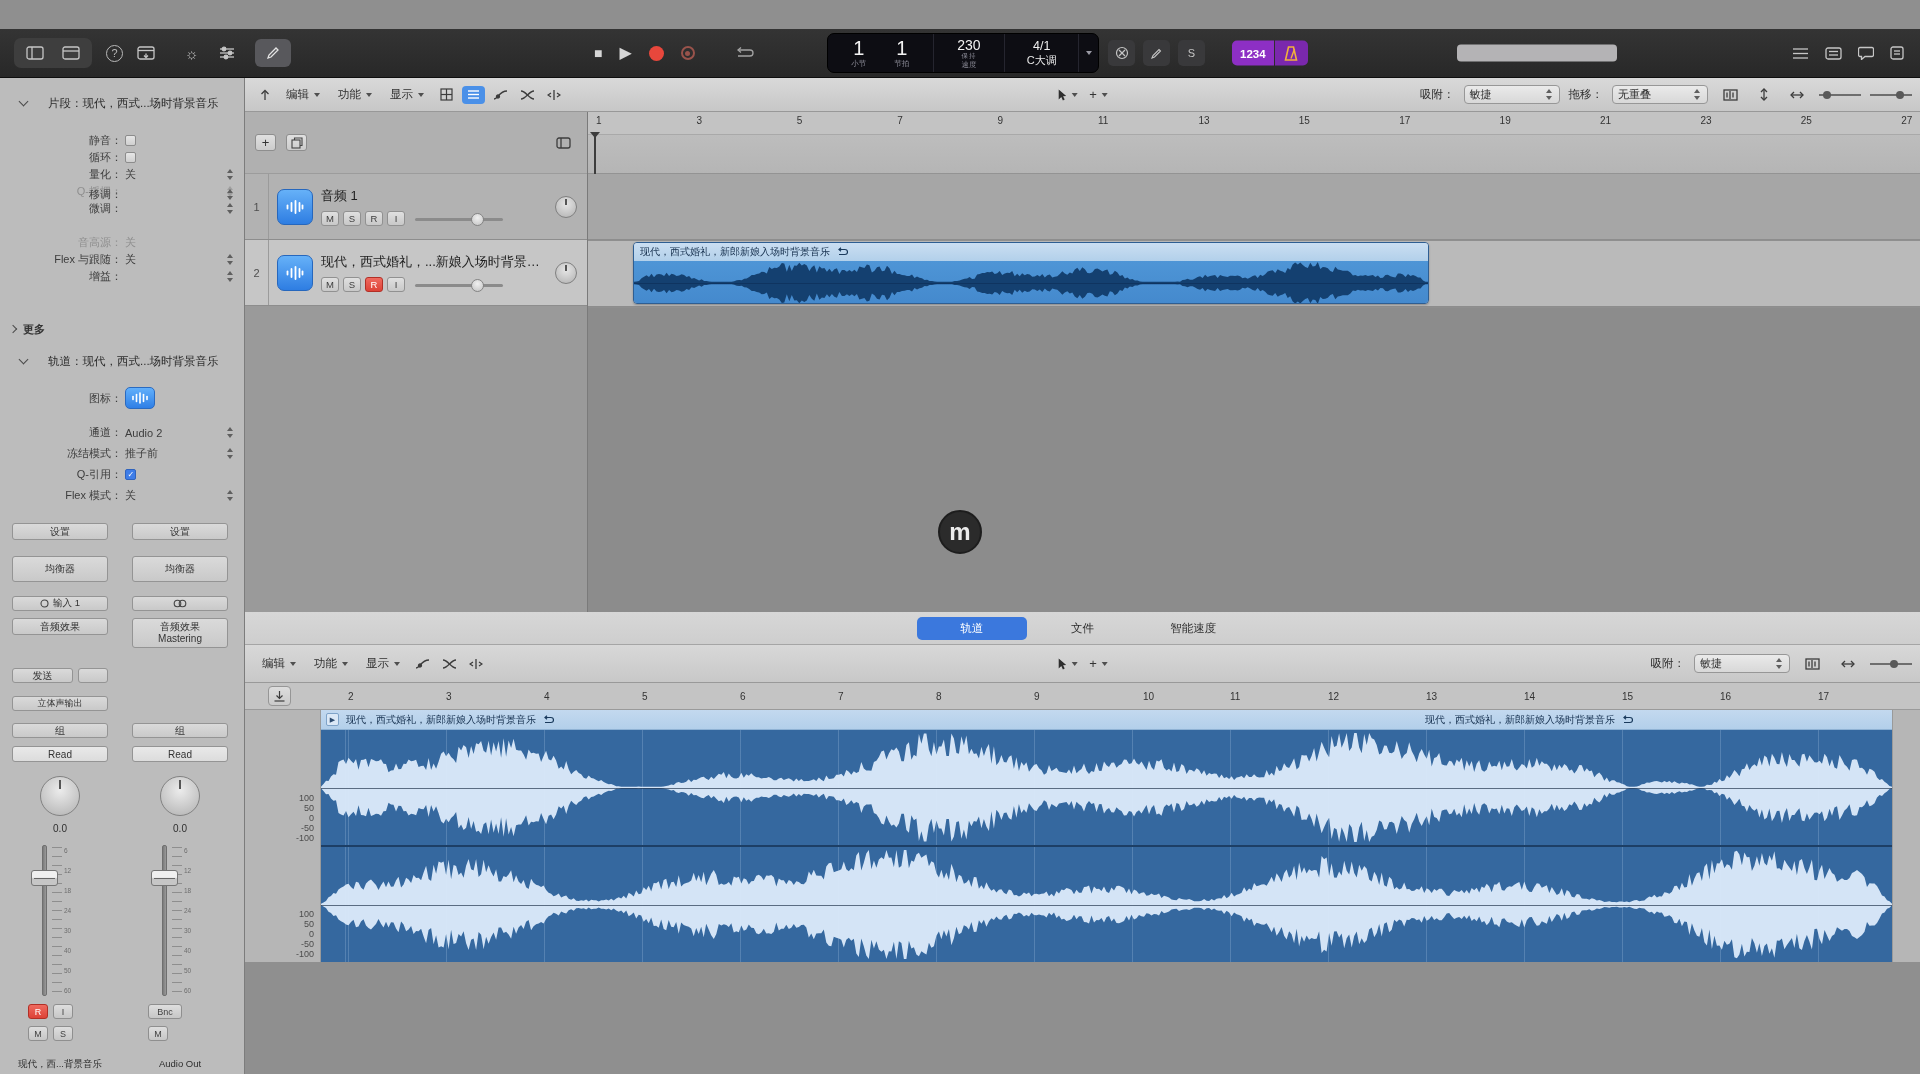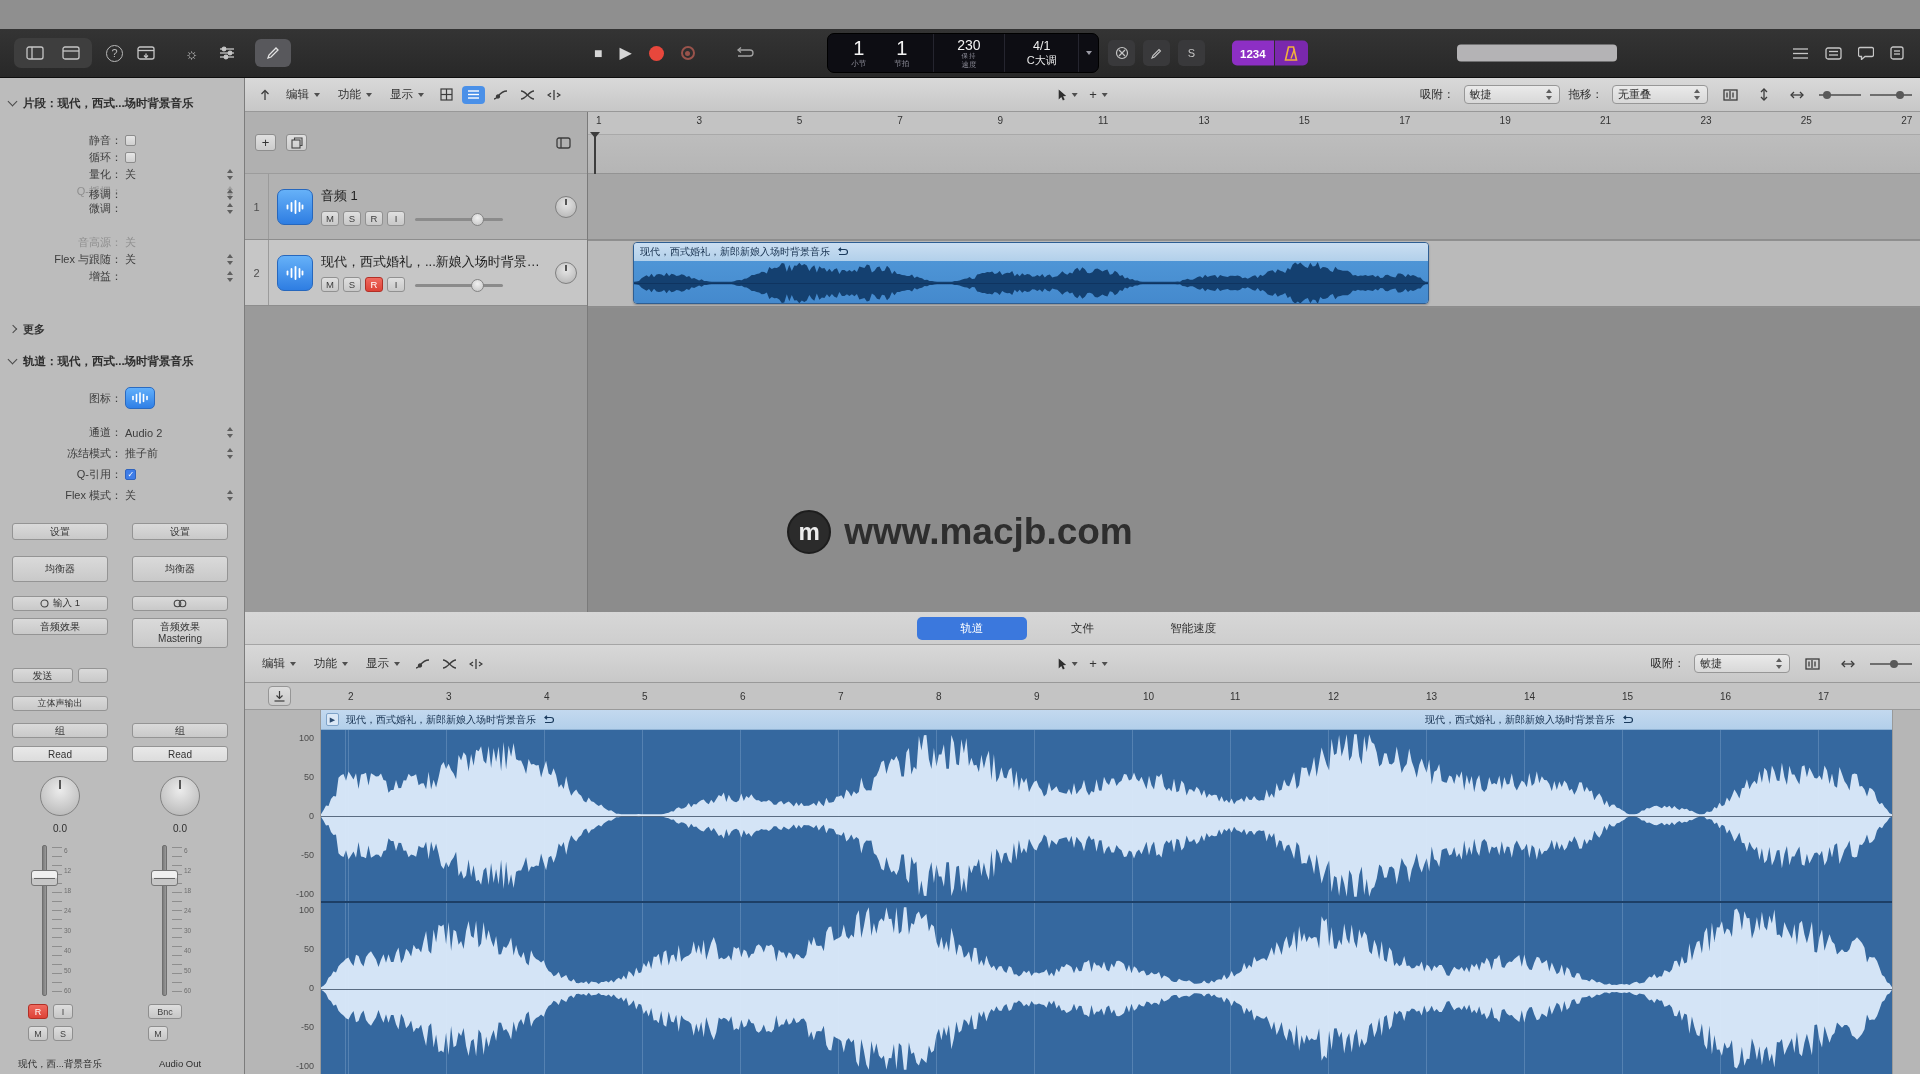--- a/index.html
+++ b/index.html
@@ -62,21 +62,21 @@
 .dim .ud::after{border-top-color:#9e9e9e}
 .dn{width:0;height:0;border-left:3.5px solid transparent;border-right:3.5px solid transparent;border-top:4px solid #4f4f4f;display:inline-block}
 .dis-v{width:7px;height:7px;border-right:1.6px solid #4a4a4a;border-bottom:1.6px solid #4a4a4a;transform:rotate(45deg);display:inline-block;margin-top:-3px}
 .dis-r{width:6px;height:6px;border-right:1.6px solid #4a4a4a;border-bottom:1.6px solid #4a4a4a;transform:rotate(-45deg);display:inline-block}
 .cbox{width:11px;height:11px;background:linear-gradient(#e6e6e6,#cfcfcf);border:1px solid #8c8c8c;border-radius:2px;margin-left:3px;flex:none}
 .cbox.checked{background:#3e7de8;border-color:#2f63bd;position:relative}
 .cbox.checked::after{content:"✓";color:#fff;font-size:8px;position:absolute;left:1.5px;top:-0.5px}
 
 
 .inspector{position:absolute;left:0;top:78px;width:245px;height:996px;background:#bcbcbc;border-right:1px solid #7c7c7c;font-size:11px;color:#3d3d3d}
-.insp-hdr{position:absolute;left:0;width:100%;height:22px;display:flex;align-items:center;gap:7px;padding-left:9px;font-weight:bold;font-size:11.5px;color:#2c2c2c}
+.insp-hdr{position:absolute;left:0;width:100%;height:22px;display:flex;align-items:center;gap:21px;padding-left:20px;font-weight:normal;font-size:11.5px;color:#2c2c2c}
 .p-row{position:absolute;left:0;width:100%;height:17px;display:flex;align-items:center}
 .p-label{width:122px;text-align:right;flex:none}
 .p-val{flex:1;padding-left:3px;white-space:nowrap}
 .p-row .ud{margin-right:9px}
 .dim{color:#8f8f8f}
 .more-row{position:absolute;left:0;width:100%;height:18px;display:flex;align-items:center;gap:7px;padding-left:10px;font-weight:bold;color:#333}
 .icon-btn-blue{width:30px;height:22px;border-radius:5px;background:linear-gradient(#62b0fb,#2f7fe6);border:1px solid #2a6ac0;display:flex;align-items:center;justify-content:center}
 
 .strips{position:absolute;left:0;top:440px;width:100%;height:556px}
 .strip{position:absolute;top:0;width:96px;height:100%}
@@ -155,39 +155,39 @@
 .region-wave::before{content:"";position:absolute;left:0;right:0;top:50%;height:1px;background:rgba(10,40,80,.5);z-index:1}
 .wave-host{position:absolute;inset:0}
 .wave-host svg{display:block}
 
 
 .watermark{position:absolute;left:0;top:510px;width:100%;display:flex;align-items:center;justify-content:center;gap:13px;z-index:4;pointer-events:none}
 .wm-logo{width:44px;height:44px;border-radius:50%;background:#2b2b2b;display:flex;align-items:center;justify-content:center;color:#ececec;font-size:24px;font-weight:bold;border:2px solid #1d1d1d}
 .wm-text{font-size:37px;font-weight:bold;color:#2e2e2e}
 
 
-.editor{position:absolute;left:245px;top:612px;width:1675px;height:462px;background:#a21caf;box-shadow:inset 0 0 0 1px rgba(80,145,220,.6)}
+.editor{position:absolute;left:245px;top:612px;width:1675px;height:350px;background:#a21caf;box-shadow:inset 0 0 0 1px rgba(80,145,220,.6)}
 .ed-tabs{position:absolute;top:0;left:0;right:0;height:33px;background:linear-gradient(#d7d7d7,#cecece);border-bottom:1px solid #a5a5a5;display:flex;align-items:center;justify-content:center}
 .seg{display:flex;width:332px;height:23px}
 .seg-tab{flex:1;display:flex;align-items:center;justify-content:center;font-size:11.5px;color:#2e2e2e;border-radius:5px}
 .seg-tab.active{background:#3b78dd;color:#fff}
 .ed-toolbar{position:absolute;top:33px;left:0;right:0;height:38px;background:linear-gradient(#d8d8d8,#c8c8c8);border-bottom:1px solid #999}
 .ed-ruler{position:absolute;top:71px;left:0;right:0;height:27px;background:#c4c4c4;border-bottom:1px solid #9a9a9a}
 .ed-ruler .rtick{top:8px}
 .catch-btn{position:absolute;left:23px;top:3px;width:23px;height:20px;background:linear-gradient(#dddddd,#cacaca);border:1px solid #969696;border-radius:4px;display:flex;align-items:center;justify-content:center;z-index:3}
 .ed-regionbar{position:absolute;top:98px;left:0;right:0;height:20px;display:flex}
 .erb-spacer{width:76px;background:#b6b6b6;border-right:1px solid #9a9a9a;flex:none}
 .erb-main{flex:1;background:linear-gradient(#c3d9ef,#b3cfea);border-bottom:1px solid #8fb2d4;position:relative;display:flex;align-items:center;font-size:10px;color:#15304f}
 .erb-right{width:28px;background:#b6b6b6;border-left:1px solid #9a9a9a;flex:none}
 .play-box{position:absolute;left:5px;top:3px;width:13px;height:13px;background:#dbe8f6;border:1px solid #7fa3c8;border-radius:2px;display:flex;align-items:center;justify-content:center;font-size:7px;color:#2c4a6e}
 .erb-title{position:absolute;left:25px;display:flex;gap:6px;align-items:center;white-space:nowrap}
 .erb-title2{position:absolute;left:1104px;display:flex;gap:6px;align-items:center;white-space:nowrap}
 .ed-waves{position:absolute;top:118px;left:0;right:0;bottom:0;display:flex}
 .scale-col{width:76px;background:#b6b6b6;border-right:1px solid #9a9a9a;display:flex;flex-direction:column;flex:none}
-.scale-lane{flex:1;display:flex;flex-direction:column;justify-content:space-between;align-items:flex-end;padding:3px 6px;font-size:9px;color:#4c4c4c}
+.scale-lane{flex:1;display:flex;flex-direction:column;justify-content:flex-end;align-items:flex-end;padding:3px 6px;font-size:9px;color:#4c4c4c}
 .lanes{flex:1;display:flex;flex-direction:column;min-width:0}
 .ed-lane{flex:1;position:relative;background:#35689f;overflow:hidden}
 .ed-lane + .ed-lane{border-top:2px solid #1d3f66}
 .ed-lane::before{content:"";position:absolute;left:0;right:0;top:50%;height:1px;background:rgba(8,28,54,.6);z-index:1}
 .ed-grid{position:absolute;inset:0;background-image:repeating-linear-gradient(90deg,rgba(200,222,245,.22) 0 1px,transparent 1px 98px);background-position:27px 0}
 .sb-col{width:28px;background:#b6b6b6;border-left:1px solid #9a9a9a;flex:none}
 </style>
 </head>
 <body>
 
@@ -742,21 +742,20 @@
               </div>
           </div>
         </div>
         <div class="tl-rest"></div>
       </div>
     </div>
   </div>
 
   <div class="watermark">
     <span class="wm-logo">m</span>
-    <span class="wm-text">www.macjb.com</span>
   </div>
 
   <div class="editor">
     <div class="ed-tabs">
       <div class="seg">
         <span class="seg-tab active">轨道</span>
         <span class="seg-tab">文件</span>
         <span class="seg-tab">智能速度</span>
       </div>
     </div>

